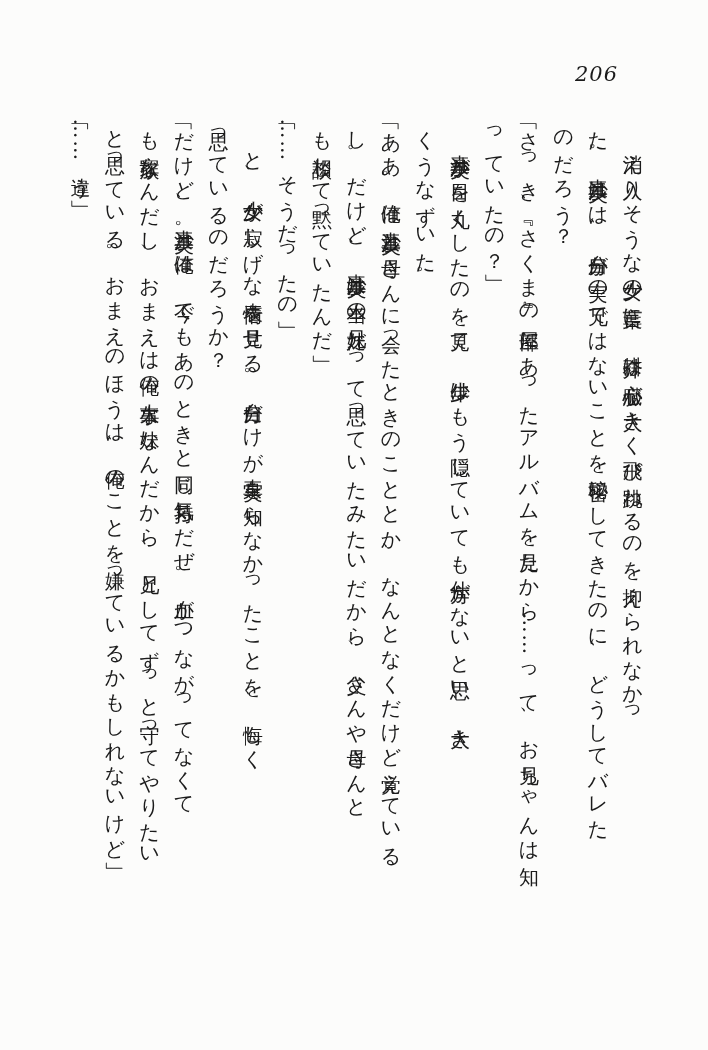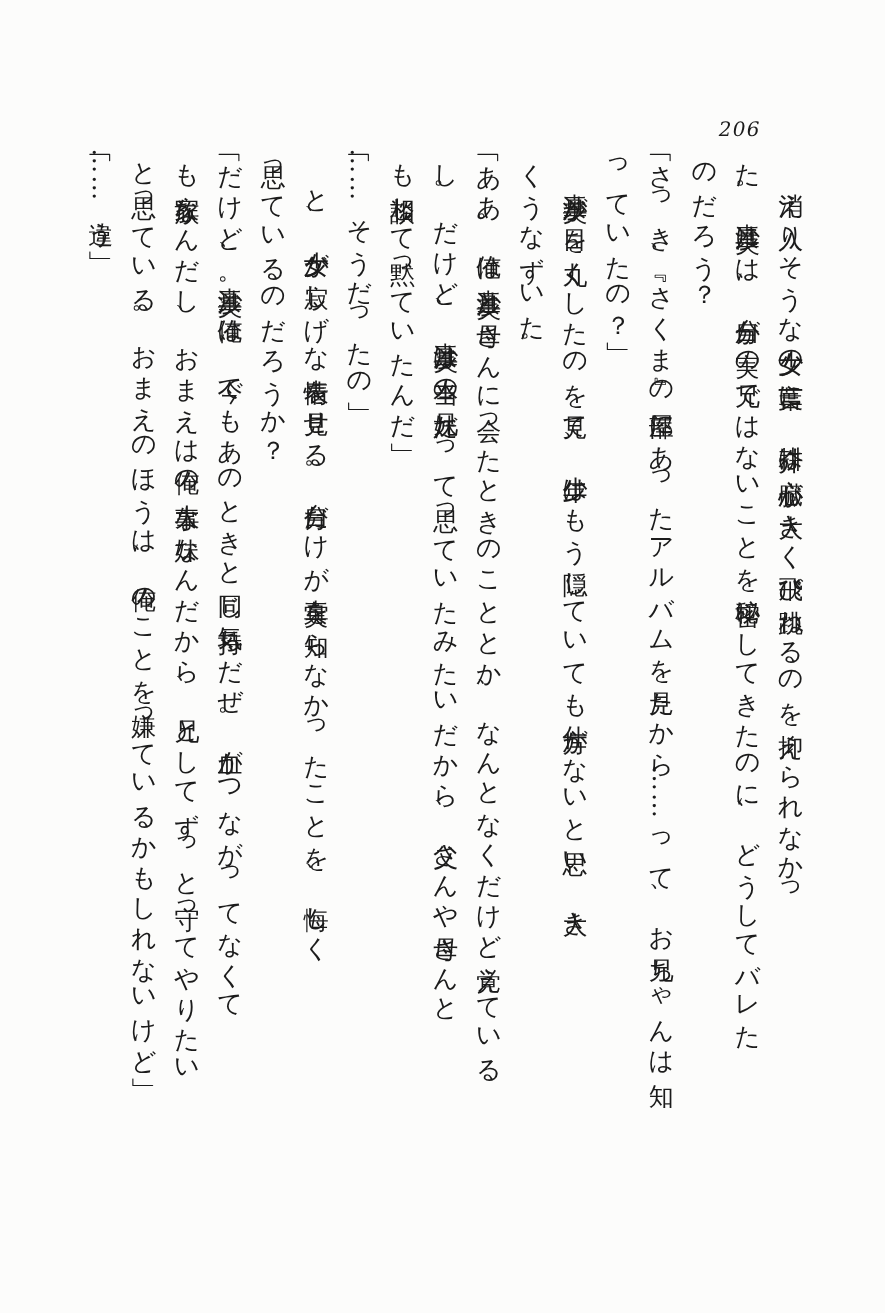--- a/index.html
+++ b/index.html
@@ -16,25 +16,24 @@
   }
   .page {
     position: absolute;
     inset: 0;
     background: #fcfcfb;
   }
   .page-number {
     position: absolute;
     top: 62px;
     left: 575px;
-    font-size: 16px;
+    font-size: 21px;
     font-style: italic;
     letter-spacing: 1px;
     color: #1b1b1b;
-    margin-top: 32px;
   }
   .text-block {
     position: absolute;
     top: 117px;
     right: 58px;
     height: 830px;
     writing-mode: vertical-rl;
     text-orientation: mixed;
     color: #1b1b1b;
     font-size: 20px;

